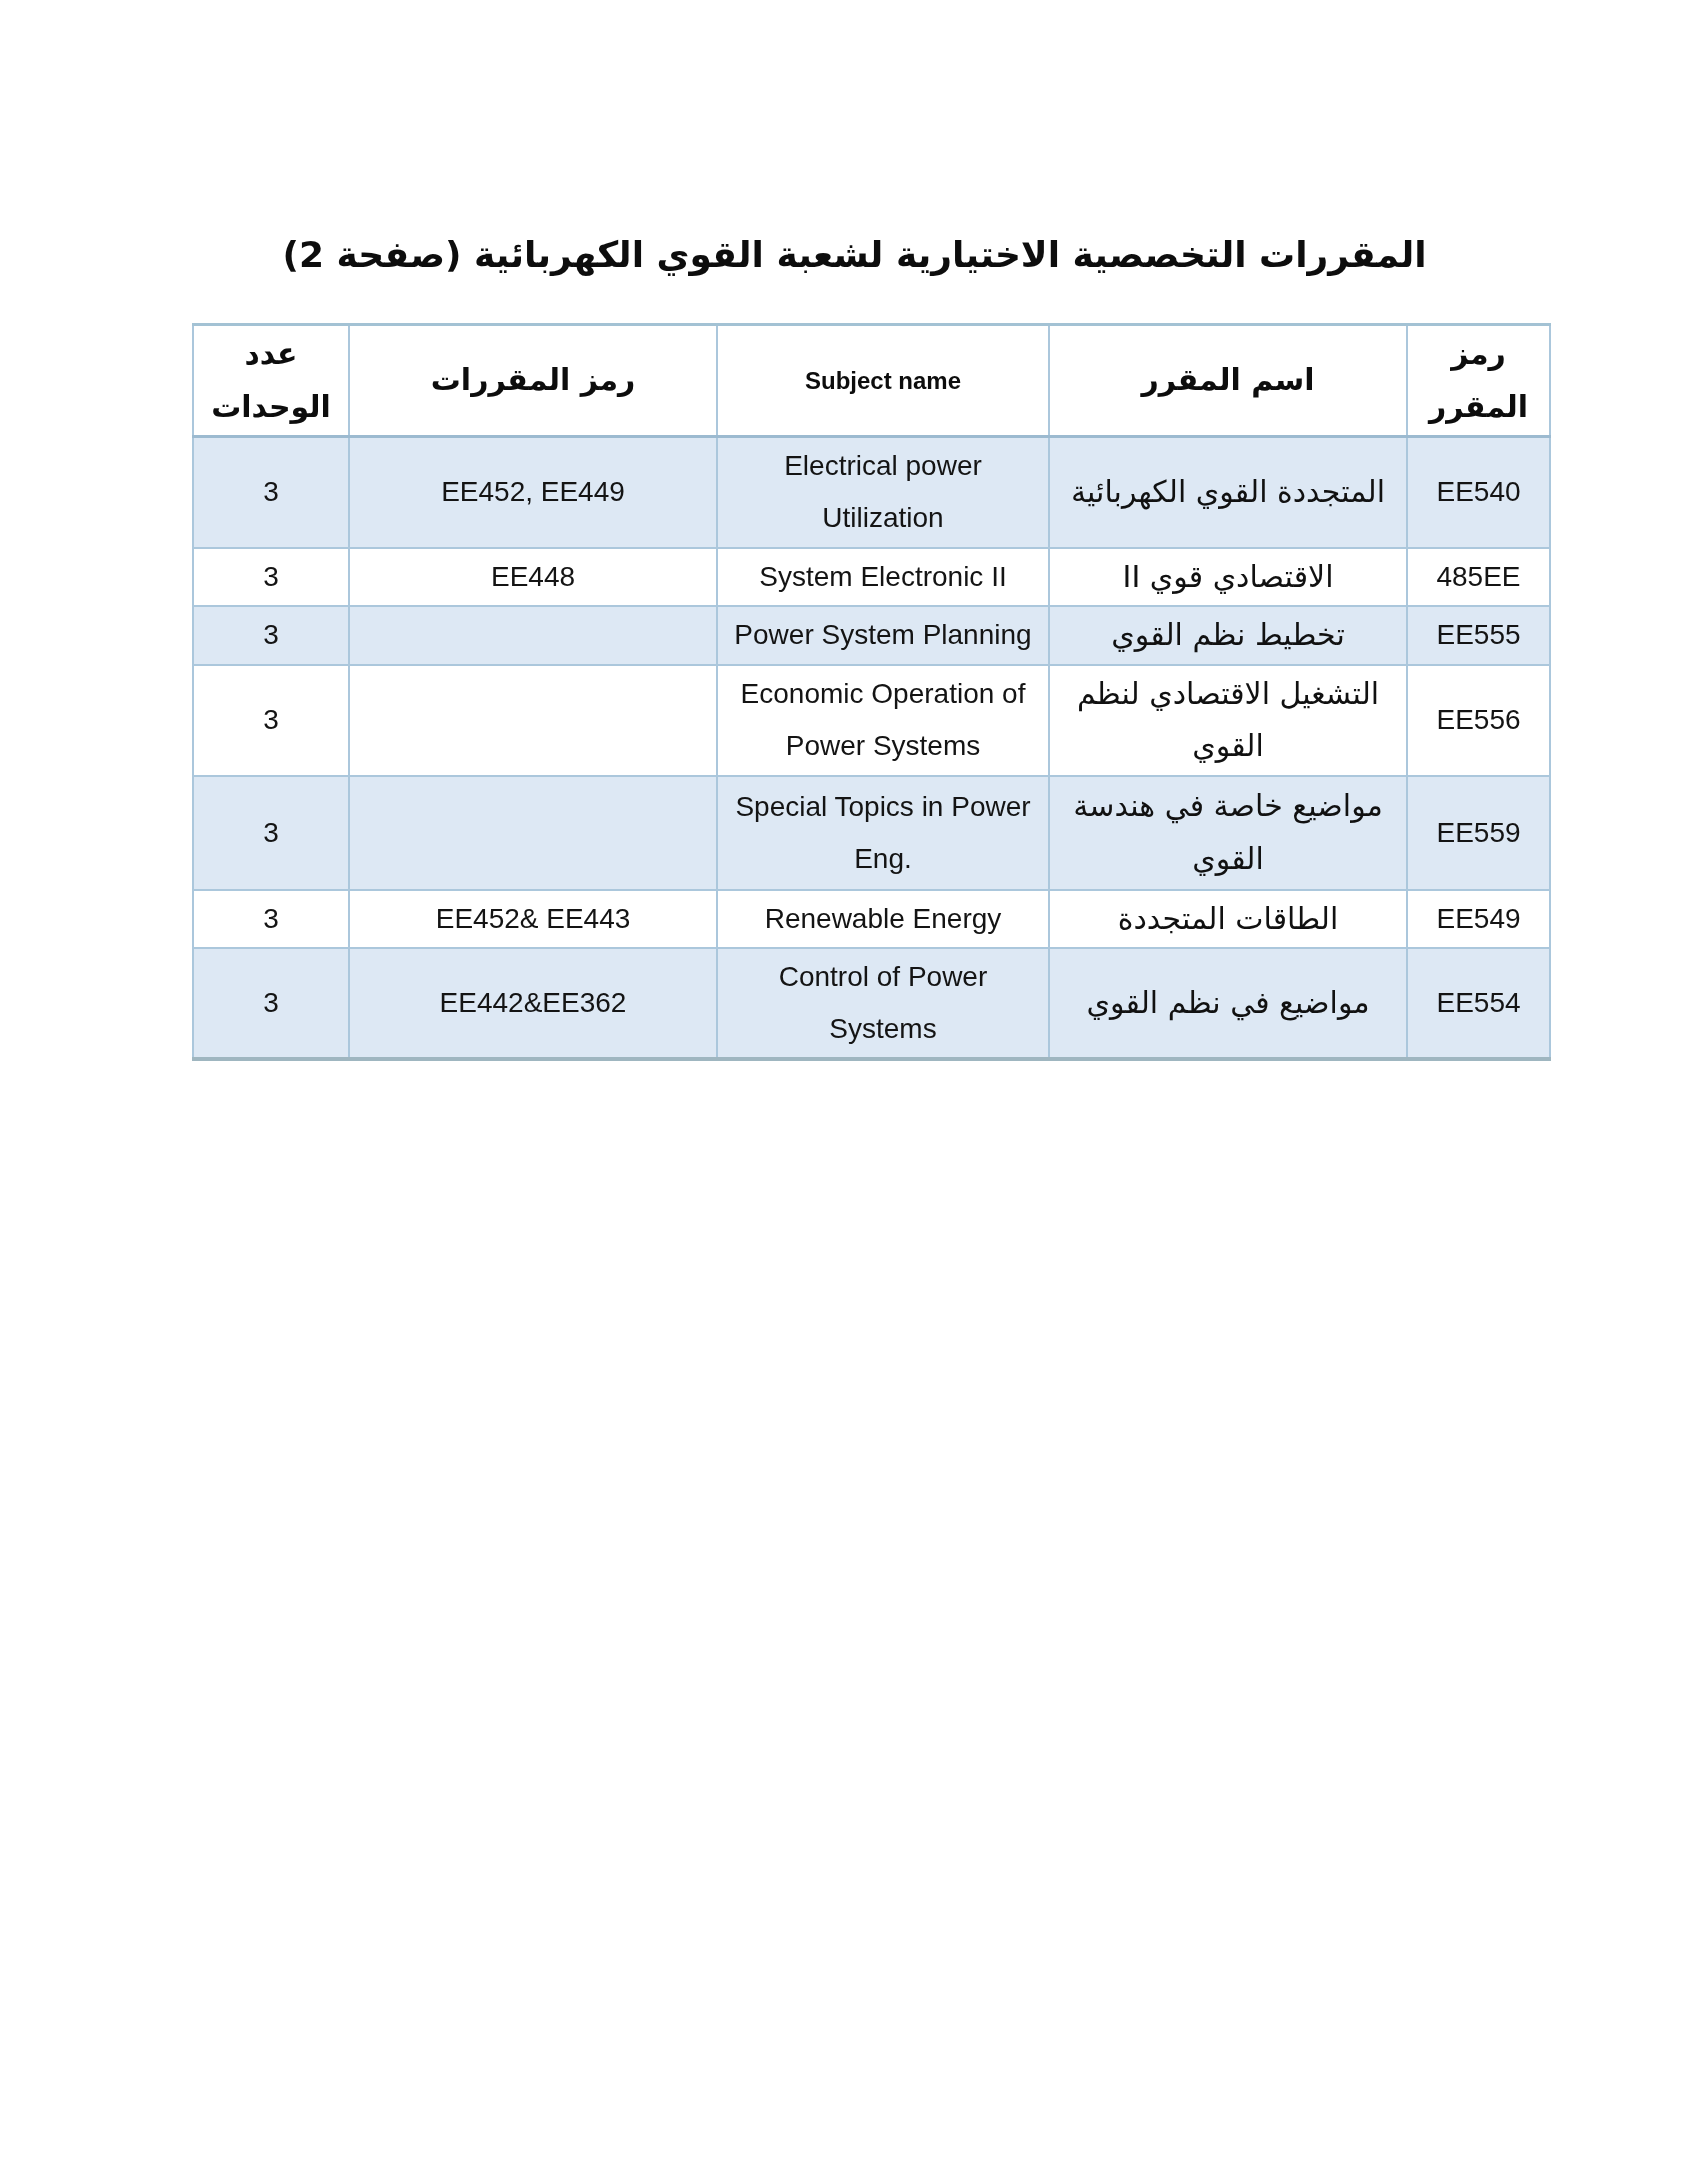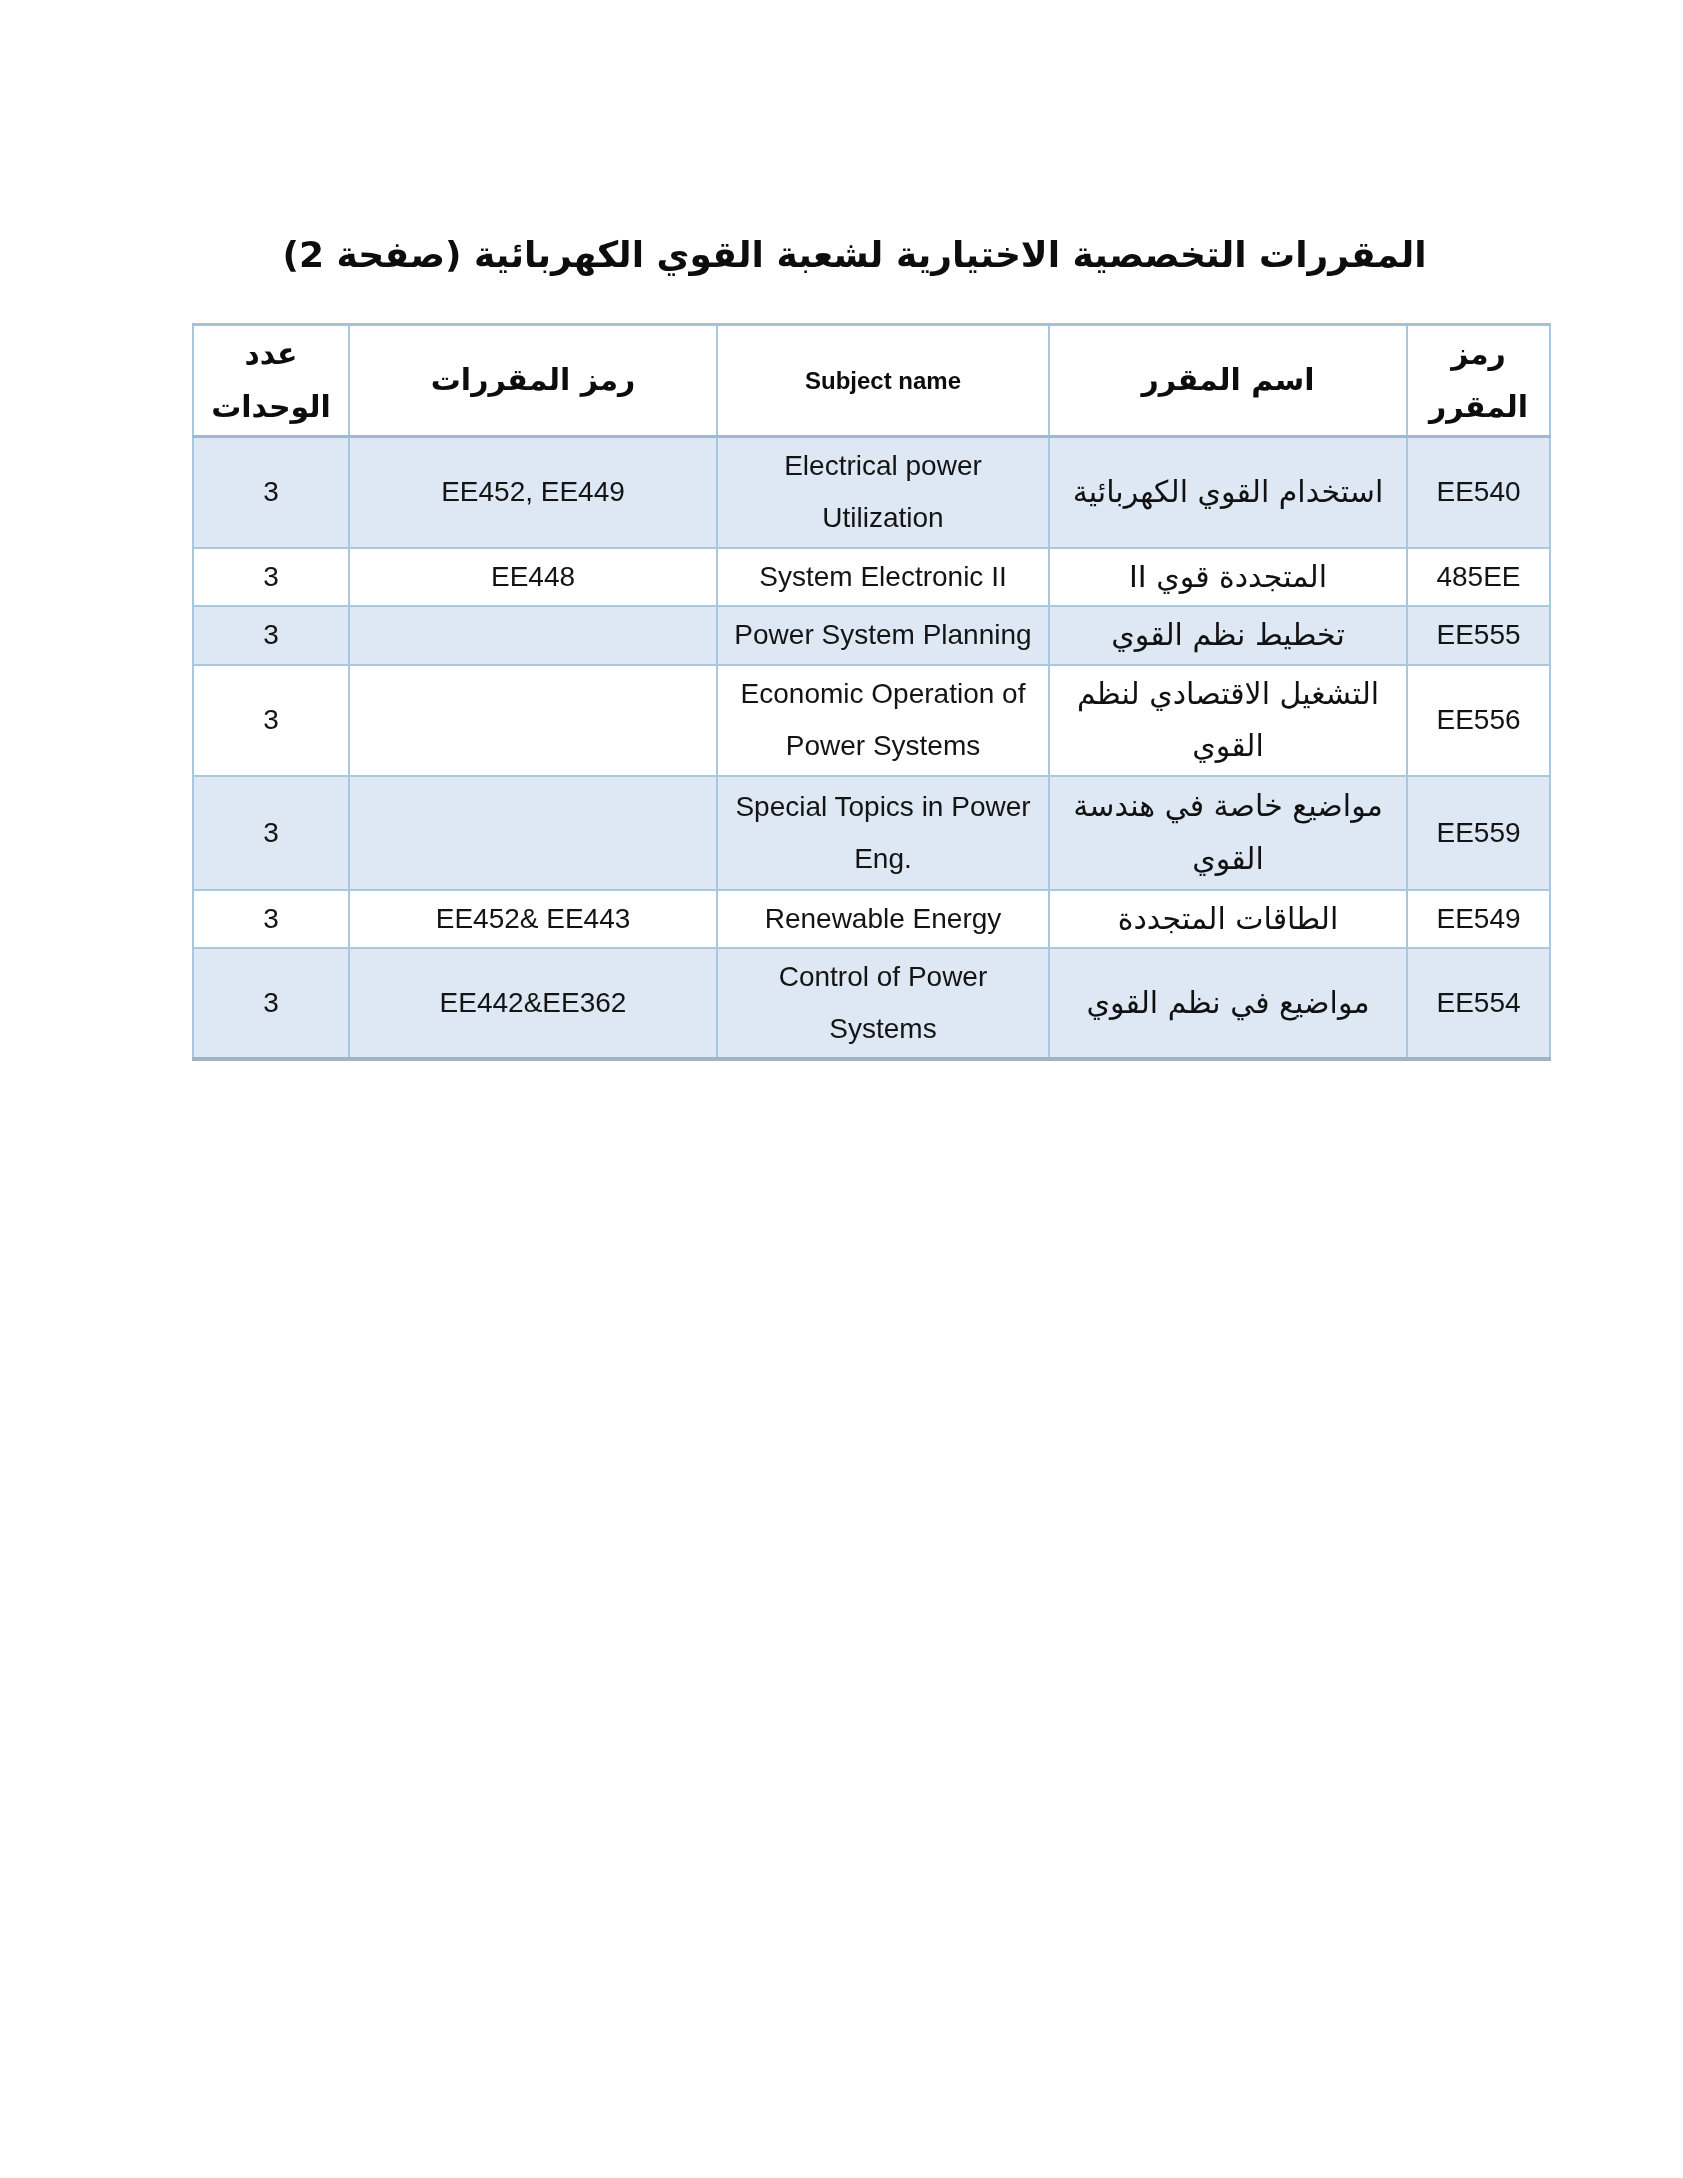--- a/index.html
+++ b/index.html
@@ -116,28 +116,28 @@
           <th class="hdr ar">اسم المقرر</th>
           <th class="hdr ar">رمز المقرر</th>
         </tr>
       </thead>
       <tbody>
         <tr>
           <td class="en">3</td>
           <td class="en">EE452, EE449</td>
           <td class="en">Electrical power
 Utilization</td>
-          <td class="ar">استخدام القوي الكهربائية</td>
+          <td class="ar">المتجددة القوي الكهربائية</td>
           <td class="en">EE540</td>
         </tr>
         <tr>
           <td class="en">3</td>
           <td class="en">EE448</td>
           <td class="en">System Electronic II</td>
-          <td class="ar">المتجددة قوي II</td>
+          <td class="ar">الاقتصادي قوي II</td>
           <td class="en">485EE</td>
         </tr>
         <tr>
           <td class="en">3</td>
           <td class="en"></td>
           <td class="en">Power System Planning</td>
           <td class="ar">تخطيط نظم القوي</td>
           <td class="en">EE555</td>
         </tr>
         <tr>

